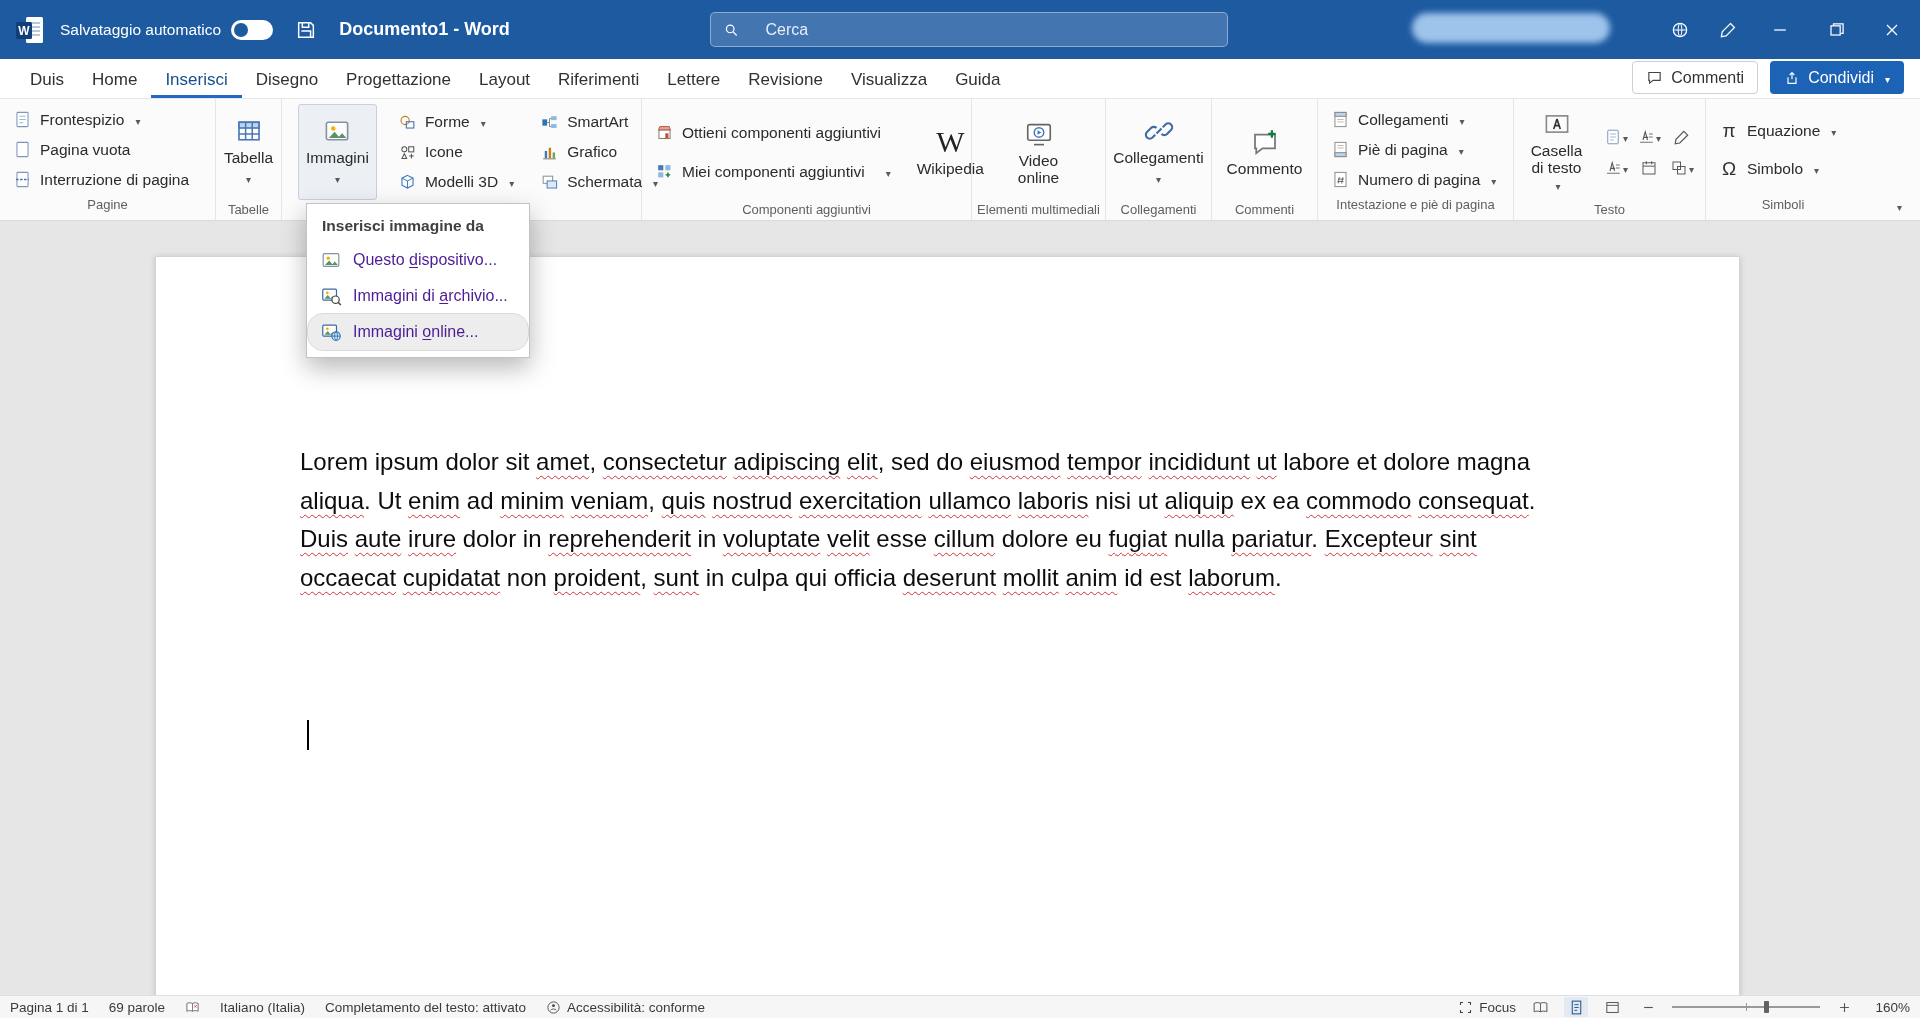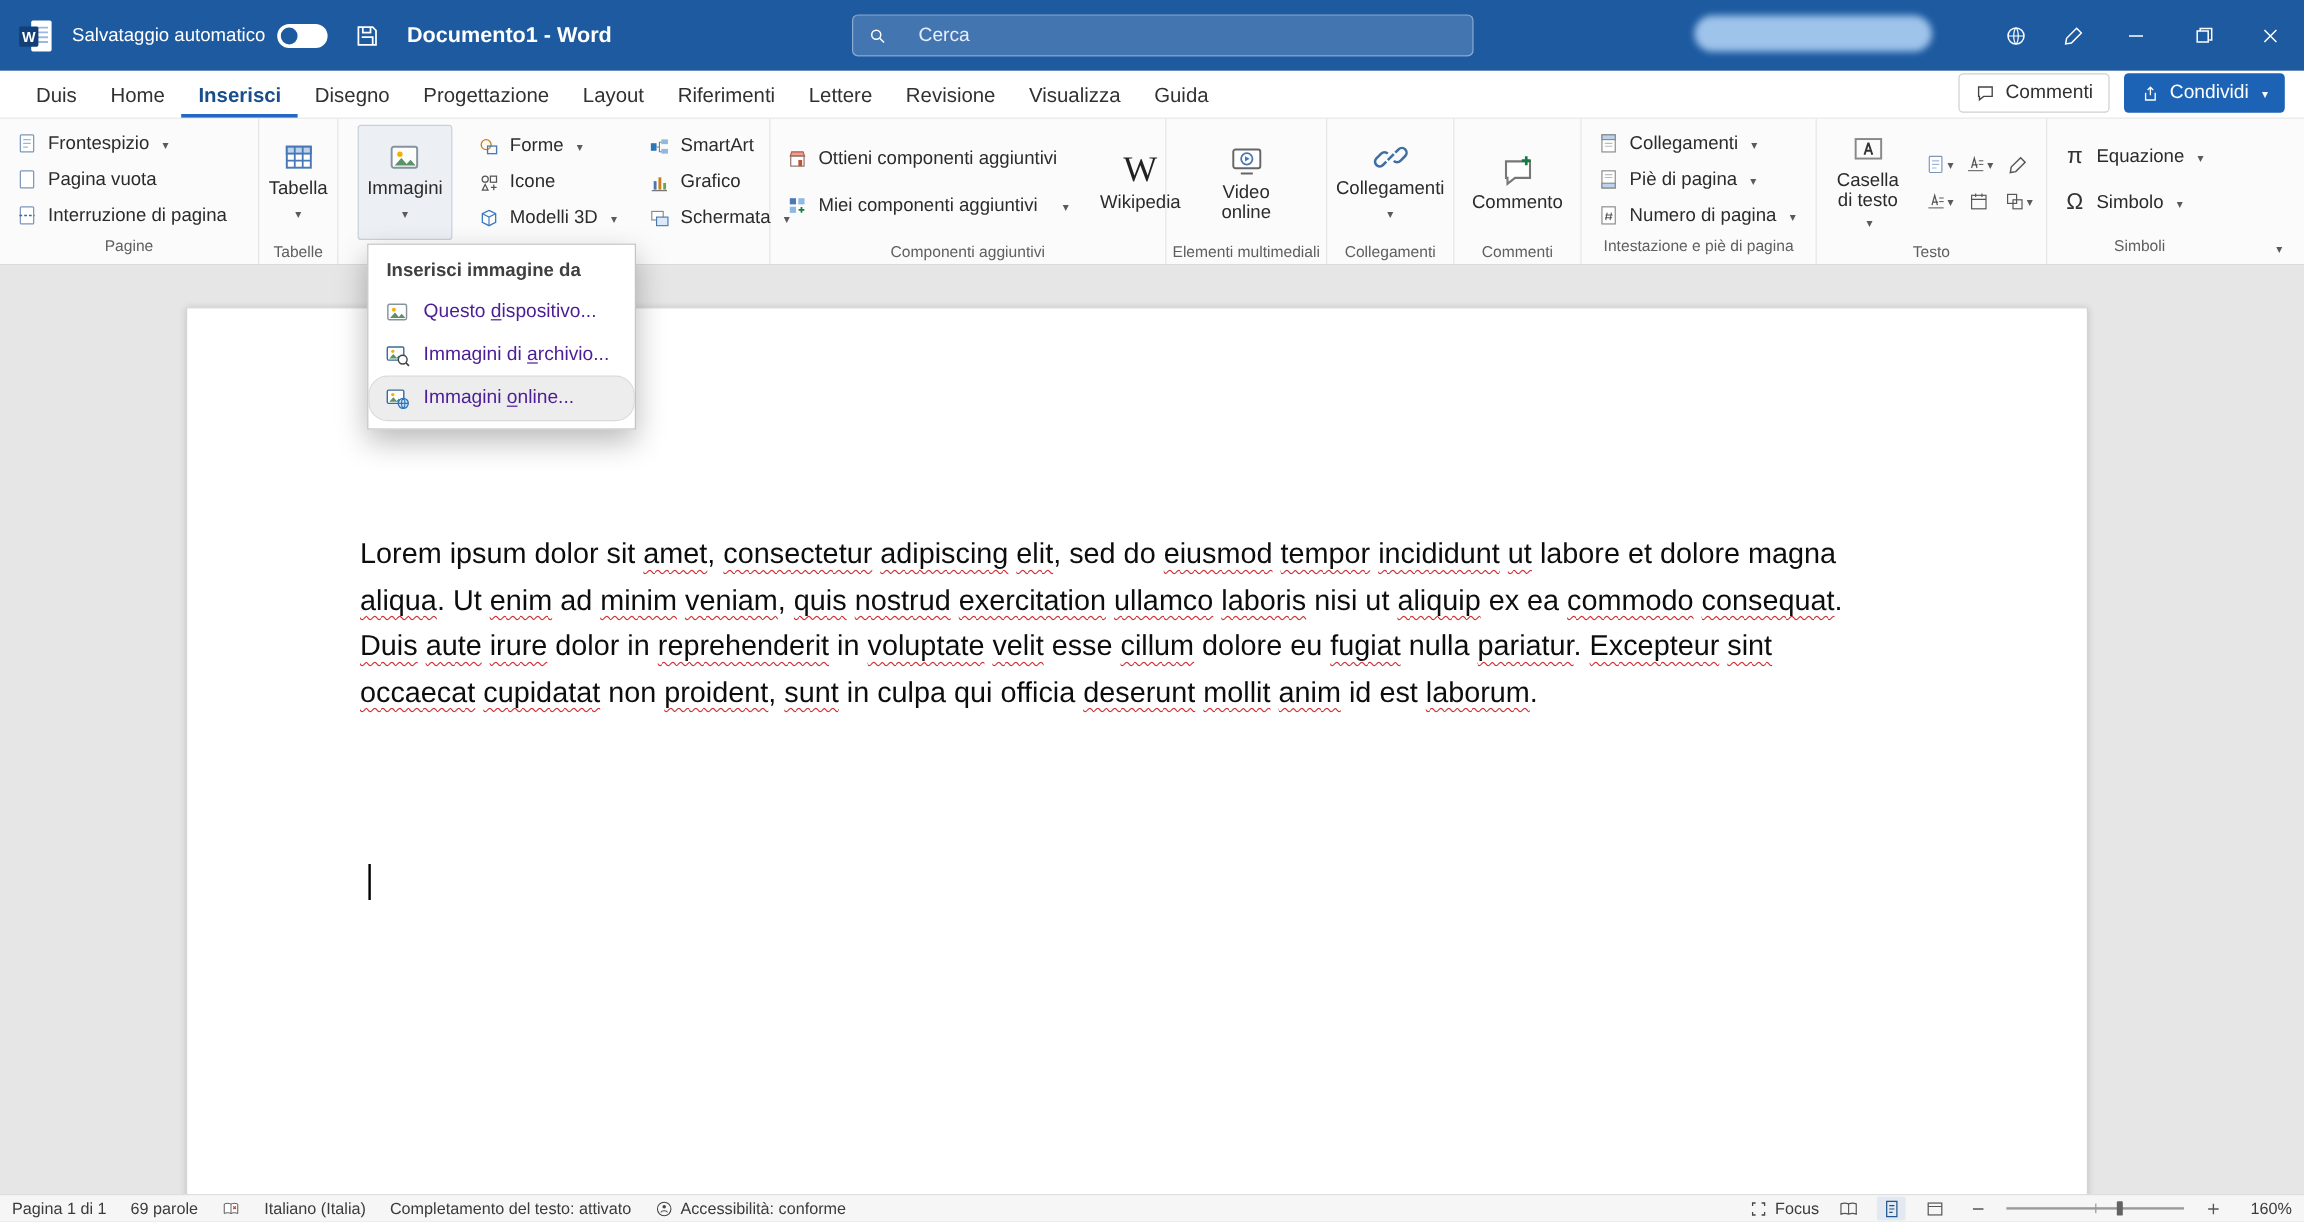--- a/index.html
+++ b/index.html
@@ -18,21 +18,21 @@
   .searchbox input { background:transparent; border:none; outline:none; color:#fff; font-size:16px; width:100%; font-family:"Liberation Sans", sans-serif; }
   .searchbox input::placeholder { color:#e7eefb; opacity:1; }
   .blob { position:absolute; left:1412px; top:13px; width:198px; height:30px; background:#a9cdf2; border-radius:15px; filter:blur(3px); opacity:.92; }
   .tb-right { position:absolute; right:0; top:0; height:59px; display:flex; align-items:stretch; }
   .winbtn { width:56px; display:flex; align-items:center; justify-content:center; color:#fff; }
   svg.s { display:block; }
 
   
   .tabsrow { position:relative; height:40px; background:#fff; display:flex; align-items:flex-end; padding-left:16px; border-bottom:1px solid #e7e7e7; }
   .tab { font-size:17px; color:#323130; padding:9px 14px 8px; white-space:nowrap; cursor:pointer; }
-  .tab.active { color:#174e8c; font-weight:700; border-bottom:3px solid #2368c4; padding-bottom:5px; }
+  .tab.active { color:#174e8c; font-weight:400; border-bottom:3px solid #2368c4; padding-bottom:5px; }
   .tabsrow-right { position:absolute; right:16px; bottom:4px; display:flex; gap:12px; align-items:center; }
   .btn-comments { display:flex; align-items:center; gap:8px; height:33px; padding:0 13px; border:1px solid #cfcfcf; border-radius:4px; background:#fff; font-size:16px; color:#323130; cursor:pointer; }
   .btn-share { display:flex; align-items:center; gap:8px; height:33px; padding:0 14px; border-radius:4px; background:#1c62b5; font-size:16px; color:#fff; cursor:pointer; }
   .btn-share .chev::after { color:#fff; }
 
   
   .ribbon { position:relative; height:122px; background:#fbfbfb; border-bottom:1px solid #dadada; display:flex; }
   .rgroup { display:flex; flex-direction:column; border-right:1px solid #e6e6e6; }
   .rbody { flex:1; display:flex; align-items:center; padding:5px 8px 0; gap:8px; }
   .glabel { height:25px; font-size:13px; color:#5f5f5f; text-align:center; line-height:19px; white-space:nowrap; }

